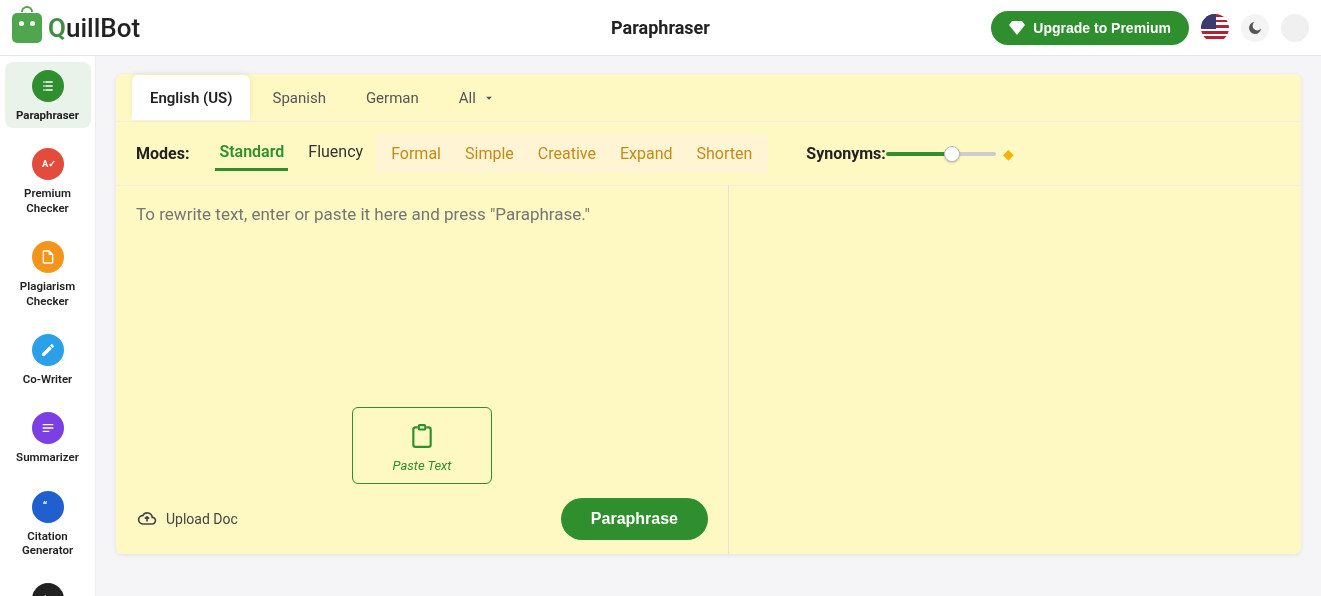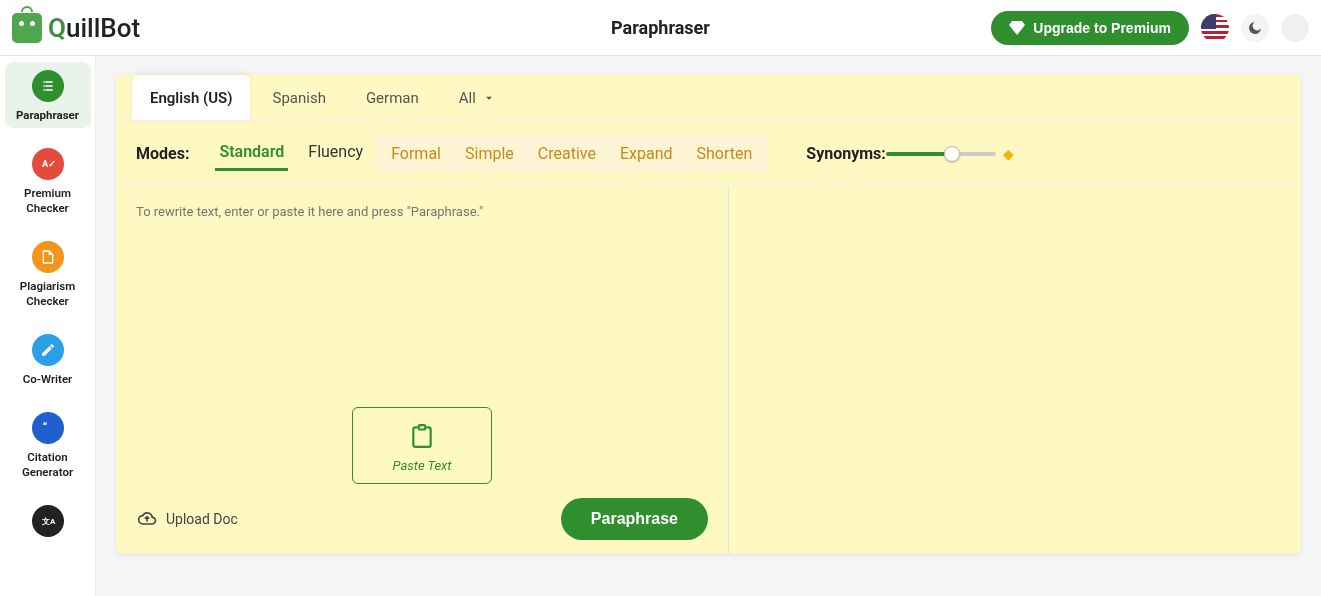--- a/index.html
+++ b/index.html
@@ -175,21 +175,21 @@
   .panes {
     flex:1; display:flex; border-top:1px solid #eee; min-height:0;
   }
   .pane-left {
     flex:1; border-right:1px solid #e3e3e3; display:flex; flex-direction:column;
     padding: 18px 20px 14px;
   }
   .pane-right { flex:1; }
   .editor {
     flex:1; border:none; outline:none; resize:none;
-    font-size:13px; color:#777; background:transparent;
+    font-size:17px; color:#777; background:transparent;
     font-family:inherit;
   }
   .center-box{
     align-self:center;
     border:1px solid #2f8f2f; border-radius:6px;
     width:140px; padding:14px 10px 10px;
     display:flex; flex-direction:column; align-items:center; gap:8px;
     color:#2f8f2f; cursor:pointer; margin-top:40px;
   }
   .center-box .ptext{ font-style:italic; font-size:13px; }
@@ -267,20 +267,28 @@
       </div>
       <div class="lbl">Plagiarism Checker</div>
     </div>
     <div class="side-item">
       <div class="circ" style="background:#2aa0e8">
         <svg width="16" height="16" viewBox="0 0 24 24">
             <path fill="#fff" d="M3 17.25V21h3.75L17.81 9.94l-3.75-3.75zM20.71 7.04a1 1 0 000-1.41l-2.34-2.34a1 1 0 00-1.41 0l-1.83 1.83 3.75 3.75z"></path>
           </svg>
       </div>
       <div class="lbl">Co-Writer</div>
+    </div>
+    <div class="side-item">
+      <div class="circ" style="background:#7b3fe4">
+        <svg width="16" height="16" viewBox="0 0 24 24">
+            <path fill="#fff" d="M4 6h16v2H4zM4 11h16v2H4zM4 16h10v2H4z"></path>
+          </svg>
+      </div>
+      <div class="lbl">Summarizer</div>
     </div>
     <div class="side-item">
       <div class="circ" style="background:#1f5fd0">
         <svg width="16" height="16" viewBox="0 0 24 24">
             <text x="4" y="17" font-size="16" font-weight="900" fill="#fff">“</text>
           </svg>
       </div>
       <div class="lbl">Citation Generator</div>
     </div>
     <div class="side-item">

